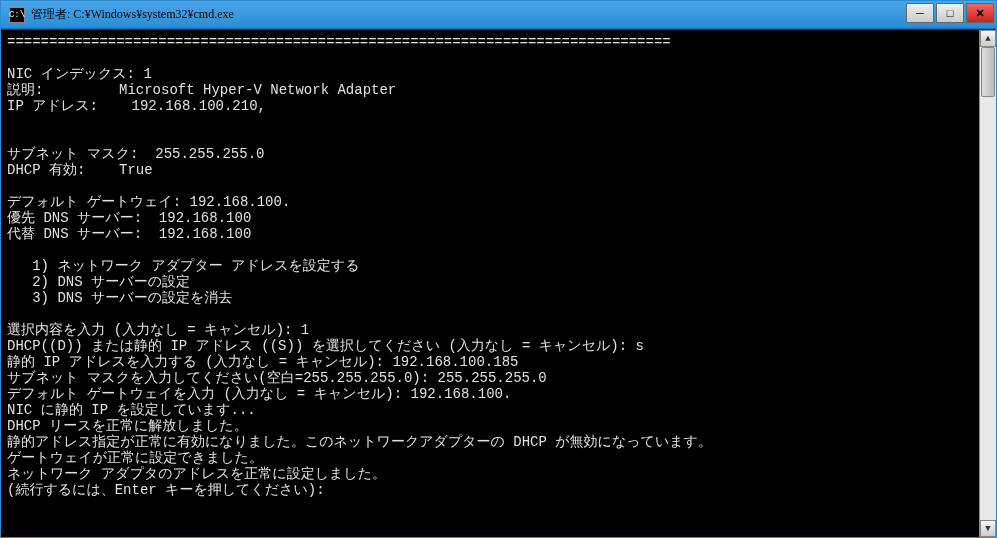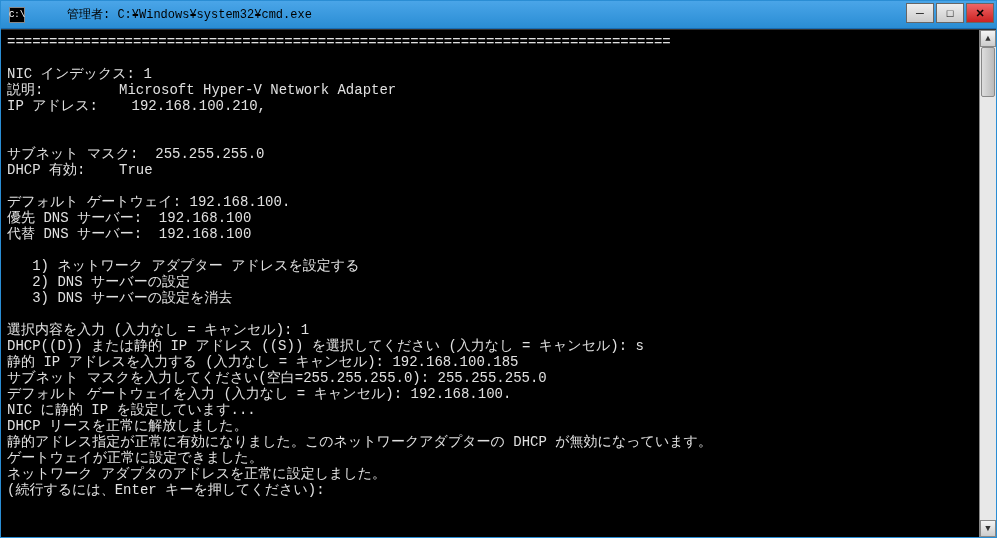--- a/index.html
+++ b/index.html
@@ -34,25 +34,24 @@
       border: 1px solid #888;
       font-size: 9px;
       color: #fff;
       display: flex;
       align-items: center;
       justify-content: center;
     }
     .titlebar-text {
       color: #000;
       font-size: 12px;
-      font-family: Liberation Mono, monospace;
+      font-family: Liberation Serif, serif;
       flex: 1;
       white-space: nowrap;
       overflow: hidden;
-      margin-left: 36px;
     }
     .titlebar-controls {
       display: flex;
       height: 100%;
     }
     .tb-btn {
       width: 28px;
       height: 20px;
       margin-top: 2px;
       margin-right: 2px;

